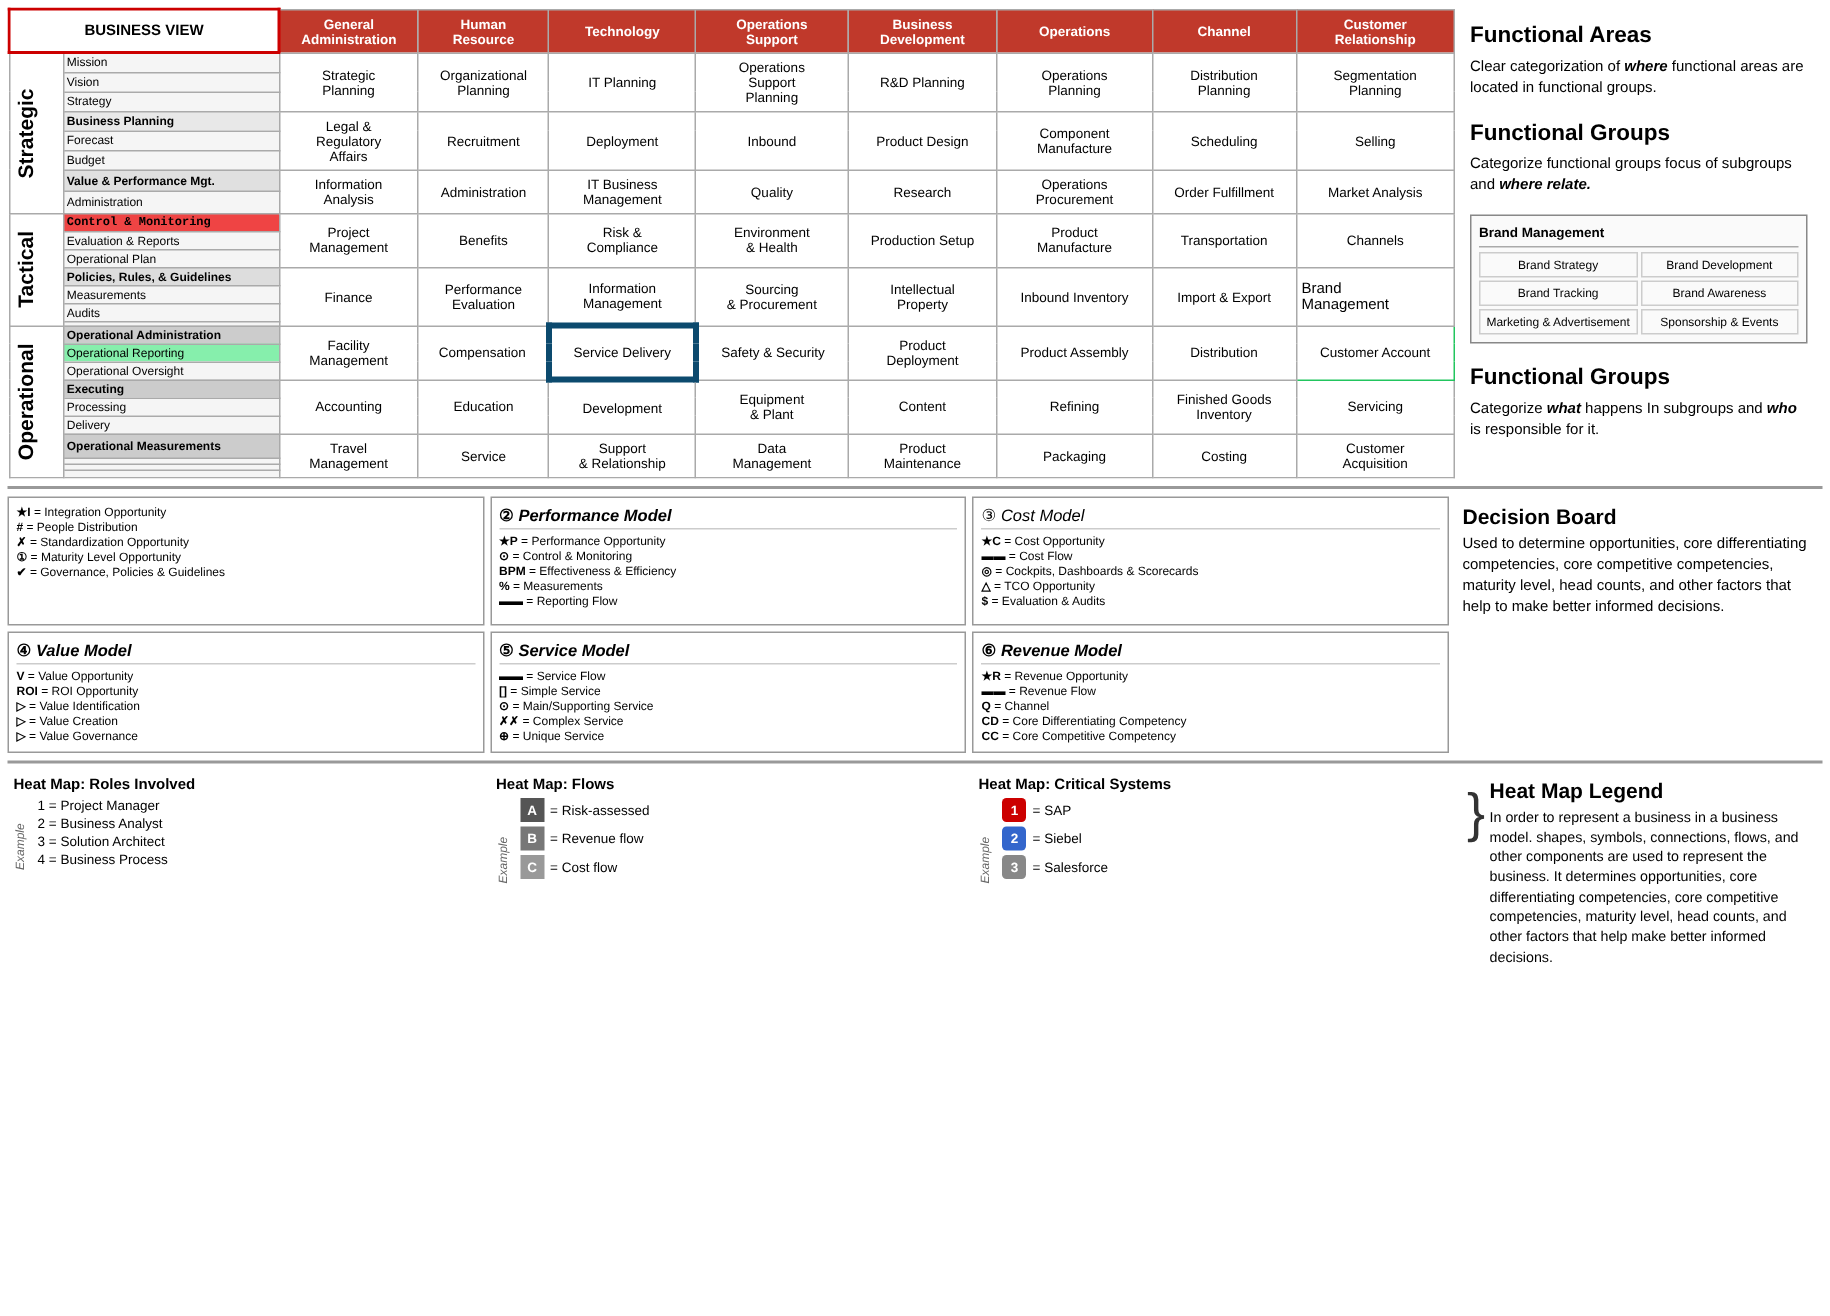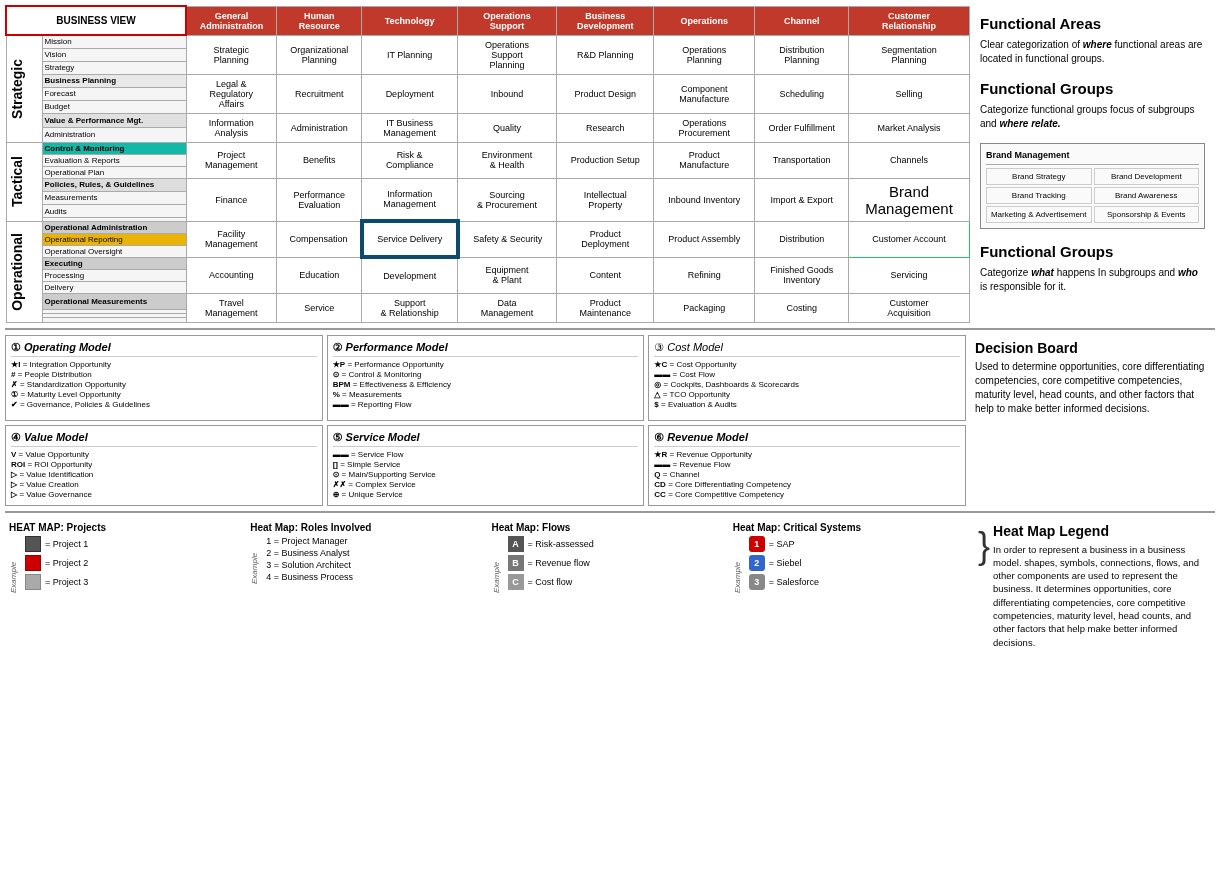--- a/index.html
+++ b/index.html
@@ -86,21 +86,21 @@
             <td rowspan="2" style="border:1px solid #aaa; padding:4px 3px; vertical-align:middle; text-align:center; font-size:9px;">Market Analysis</td>
           </tr>
           <tr>
             <td style="border:1px solid #aaa; padding:1px 2px; background:#f5f5f5; font-size:8px;">Administration</td>
           </tr>
 
           <tr>
             <td rowspan="7" style="width:35px; border:1px solid #aaa; padding:2px;">
               <div class="vtier" style="font-size:14px; font-weight:bold;">Tactical</div>
             </td>
-            <td style="border:1px solid #aaa; padding:1px 2px; background:#14b8a6; font-size:8px; font-weight:bold;">Control &amp; Monitoring</td>
+            <td style="border:1px solid #aaa; padding:1px 2px; background:#ef4444; font-size:8px; font-weight:bold;font-family:Liberation Mono, monospace;">Control &amp; Monitoring</td>
             <td rowspan="3" style="border:1px solid #aaa; padding:4px 3px; vertical-align:middle; text-align:center; font-size:9px;">Project<br>Management</td>
             <td rowspan="3" style="border:1px solid #aaa; padding:4px 3px; vertical-align:middle; text-align:center; font-size:9px;">Benefits</td>
             <td rowspan="3" style="border:1px solid #aaa; padding:4px 3px; vertical-align:middle; text-align:center; font-size:9px;">Risk &amp;<br>Compliance</td>
             <td rowspan="3" style="border:1px solid #aaa; padding:4px 3px; vertical-align:middle; text-align:center; font-size:9px;">Environment<br>&amp; Health</td>
             <td rowspan="3" style="border:1px solid #aaa; padding:4px 3px; vertical-align:middle; text-align:center; font-size:9px;">Production Setup</td>
             <td rowspan="3" style="border:1px solid #aaa; padding:4px 3px; vertical-align:middle; text-align:center; font-size:9px;">Product<br>Manufacture</td>
             <td rowspan="3" style="border:1px solid #aaa; padding:4px 3px; vertical-align:middle; text-align:center; font-size:9px;">Transportation</td>
             <td rowspan="3" style="border:1px solid #aaa; padding:4px 3px; vertical-align:middle; text-align:center; font-size:9px;">Channels</td>
           </tr>
           <tr>
@@ -111,21 +111,21 @@
           </tr>
           <tr>
             <td style="border:1px solid #aaa; padding:1px 2px; background:#ddd; font-size:8px; font-weight:bold;">Policies, Rules, &amp; Guidelines</td>
             <td rowspan="4" style="border:1px solid #aaa; padding:4px 3px; vertical-align:middle; text-align:center; font-size:9px;">Finance</td>
             <td rowspan="4" style="border:1px solid #aaa; padding:4px 3px; vertical-align:middle; text-align:center; font-size:9px;">Performance<br>Evaluation</td>
             <td rowspan="4" style="border:1px solid #aaa; padding:4px 3px; vertical-align:middle; text-align:center; font-size:9px;">Information<br>Management</td>
             <td rowspan="4" style="border:1px solid #aaa; padding:4px 3px; vertical-align:middle; text-align:center; font-size:9px;">Sourcing<br>&amp; Procurement</td>
             <td rowspan="4" style="border:1px solid #aaa; padding:4px 3px; vertical-align:middle; text-align:center; font-size:9px;">Intellectual<br>Property</td>
             <td rowspan="4" style="border:1px solid #aaa; padding:4px 3px; vertical-align:middle; text-align:center; font-size:9px;">Inbound Inventory</td>
             <td rowspan="4" style="border:1px solid #aaa; padding:4px 3px; vertical-align:middle; text-align:center; font-size:9px;">Import &amp; Export</td>
-            <td rowspan="4" style="border:1px solid #aaa; padding:4px 3px; vertical-align:middle; text-align:center; font-size:15px;">Brand<br>Management</td>
+            <td rowspan="4" style="border:1px solid #aaa; padding:4px 3px; vertical-align:middle; font-size:10px;">Brand<br>Management</td>
           </tr>
           <tr>
             <td style="border:1px solid #aaa; padding:1px 2px; background:#f5f5f5; font-size:8px;">Measurements</td>
           </tr>
           <tr>
             <td style="border:1px solid #aaa; padding:1px 2px; background:#f5f5f5; font-size:8px;">Audits</td>
           </tr>
           <tr>
             <td style="border:1px solid #aaa; padding:1px 2px; background:#f5f5f5; font-size:8px;"></td>
           </tr>
@@ -138,21 +138,21 @@
             <td rowspan="3" style="border:1px solid #aaa; padding:4px 3px; vertical-align:middle; text-align:center; font-size:9px;">Facility<br>Management</td>
             <td rowspan="3" style="border:1px solid #aaa; padding:4px 3px; vertical-align:middle; text-align:center; font-size:9px;">Compensation</td>
             <td rowspan="3" style="border:4px solid #0c4a6e; padding:4px 3px; vertical-align:middle; text-align:center; font-size:9px;">Service Delivery</td>
             <td rowspan="3" style="border:1px solid #aaa; padding:4px 3px; vertical-align:middle; text-align:center; font-size:9px;">Safety &amp; Security</td>
             <td rowspan="3" style="border:1px solid #aaa; padding:4px 3px; vertical-align:middle; text-align:center; font-size:9px;">Product<br>Deployment</td>
             <td rowspan="3" style="border:1px solid #aaa; padding:4px 3px; vertical-align:middle; text-align:center; font-size:9px;">Product Assembly</td>
             <td rowspan="3" style="border:1px solid #aaa; padding:4px 3px; vertical-align:middle; text-align:center; font-size:9px;">Distribution</td>
             <td rowspan="3" style="border:1px solid #22c55e; padding:4px 3px; vertical-align:middle; text-align:center; font-size:9px;">Customer Account</td>
           </tr>
           <tr>
-            <td style="border:1px solid #aaa; padding:1px 2px; background:#eab308; font-size:8px;">Operational Reporting</td>
+            <td style="border:1px solid #aaa; padding:1px 2px; background:#86efac; font-size:8px;">Operational Reporting</td>
           </tr>
           <tr>
             <td style="border:1px solid #aaa; padding:1px 2px; background:#f5f5f5; font-size:8px;">Operational Oversight</td>
           </tr>
           <tr>
             <td style="border:1px solid #aaa; padding:1px 2px; background:#ccc; font-size:8px; font-weight:bold;">Executing</td>
             <td rowspan="3" style="border:1px solid #aaa; padding:4px 3px; vertical-align:middle; text-align:center; font-size:9px;">Accounting</td>
             <td rowspan="3" style="border:1px solid #aaa; padding:4px 3px; vertical-align:middle; text-align:center; font-size:9px;">Education</td>
             <td rowspan="3" style="border:1px solid #aaa; padding:4px 3px; vertical-align:middle; text-align:center; font-size:9px;">Development</td>
             <td rowspan="3" style="border:1px solid #aaa; padding:4px 3px; vertical-align:middle; text-align:center; font-size:9px;">Equipment<br>&amp; Plant</td>
@@ -224,21 +224,20 @@
           Categorize <span style="font-weight:bold; font-style:italic;">what</span> happens In subgroups and <span style="font-weight:bold; font-style:italic;">who</span> is responsible for it.
         </div>
       </div>
     </div>
   </div>
 
   <div style="border-top:2px solid #999; margin-top:5px; padding-top:5px;">
     <div style="display:flex; gap:4px;">
 
       <div style="flex:1; border:1px solid #999; padding:5px; min-width:0;">
-        <div style="font-style:italic; font-size:11px; font-weight:bold; margin-bottom:3px; border-bottom:1px solid #ccc; padding-bottom:2px;"><span style="font-style:normal;">①</span> Operating Model</div>
         <div style="font-size:8px; margin-bottom:1px;"><span style="font-weight:bold;">★I</span> = Integration Opportunity</div>
         <div style="font-size:8px; margin-bottom:1px;"><span style="font-weight:bold;">#</span> = People Distribution</div>
         <div style="font-size:8px; margin-bottom:1px;"><span style="font-weight:bold;">✗</span> = Standardization Opportunity</div>
         <div style="font-size:8px; margin-bottom:1px;"><span style="font-weight:bold;">①</span> = Maturity Level Opportunity</div>
         <div style="font-size:8px; margin-bottom:1px;"><span style="font-weight:bold;">✔</span> = Governance, Policies &amp; Guidelines</div>
       </div>
 
       <div style="flex:1; border:1px solid #999; padding:5px; min-width:0;">
         <div style="font-style:italic; font-size:11px; font-weight:bold; margin-bottom:3px; border-bottom:1px solid #ccc; padding-bottom:2px;"><span style="font-style:normal;">②</span> Performance Model</div>
         <div style="font-size:8px; margin-bottom:1px;"><span style="font-weight:bold;">★P</span> = Performance Opportunity</div>
@@ -291,40 +290,20 @@
         <div style="font-size:8px; margin-bottom:1px;"><span style="font-weight:bold;">CD</span> = Core Differentiating Competency</div>
         <div style="font-size:8px; margin-bottom:1px;"><span style="font-weight:bold;">CC</span> = Core Competitive Competency</div>
       </div>
 
       <div style="width:245px;"></div>
     </div>
   </div>
 
   <div style="border-top:2px solid #999; margin-top:5px; padding-top:5px; display:flex;">
 
-    <div style="flex:1; padding:4px; min-width:0;">
-      <div style="font-weight:bold; font-size:10px; margin-bottom:3px;">HEAT MAP: Projects</div>
-      <div style="display:flex; gap:5px;">
-        <div style="writing-mode:vertical-rl; transform:rotate(180deg); font-size:8px; font-style:italic; color:#666; margin-right:2px;">Example</div>
-        <div>
-          <div style="display:flex; align-items:center; gap:4px; margin-bottom:3px;">
-            <div style="width:16px; height:16px; background:#555; border:1px solid #333;"></div>
-            <span style="font-size:9px;">= Project 1</span>
-          </div>
-          <div style="display:flex; align-items:center; gap:4px; margin-bottom:3px;">
-            <div style="width:16px; height:16px; background:#cc0000; border:1px solid #900;"></div>
-            <span style="font-size:9px;">= Project 2</span>
-          </div>
-          <div style="display:flex; align-items:center; gap:4px; margin-bottom:3px;">
-            <div style="width:16px; height:16px; background:#aaa; border:1px solid #888;"></div>
-            <span style="font-size:9px;">= Project 3</span>
-          </div>
-        </div>
-      </div>
-    </div>
 
     <div style="flex:1; padding:4px; min-width:0;">
       <div style="font-weight:bold; font-size:10px; margin-bottom:3px;">Heat Map: Roles Involved</div>
       <div style="display:flex; gap:5px;">
         <div style="writing-mode:vertical-rl; transform:rotate(180deg); font-size:8px; font-style:italic; color:#666; margin-right:2px;">Example</div>
         <div>
           <div style="font-size:9px; margin-bottom:2px;">1 = Project Manager</div>
           <div style="font-size:9px; margin-bottom:2px;">2 = Business Analyst</div>
           <div style="font-size:9px; margin-bottom:2px;">3 = Solution Architect</div>
           <div style="font-size:9px; margin-bottom:2px;">4 = Business Process</div>

